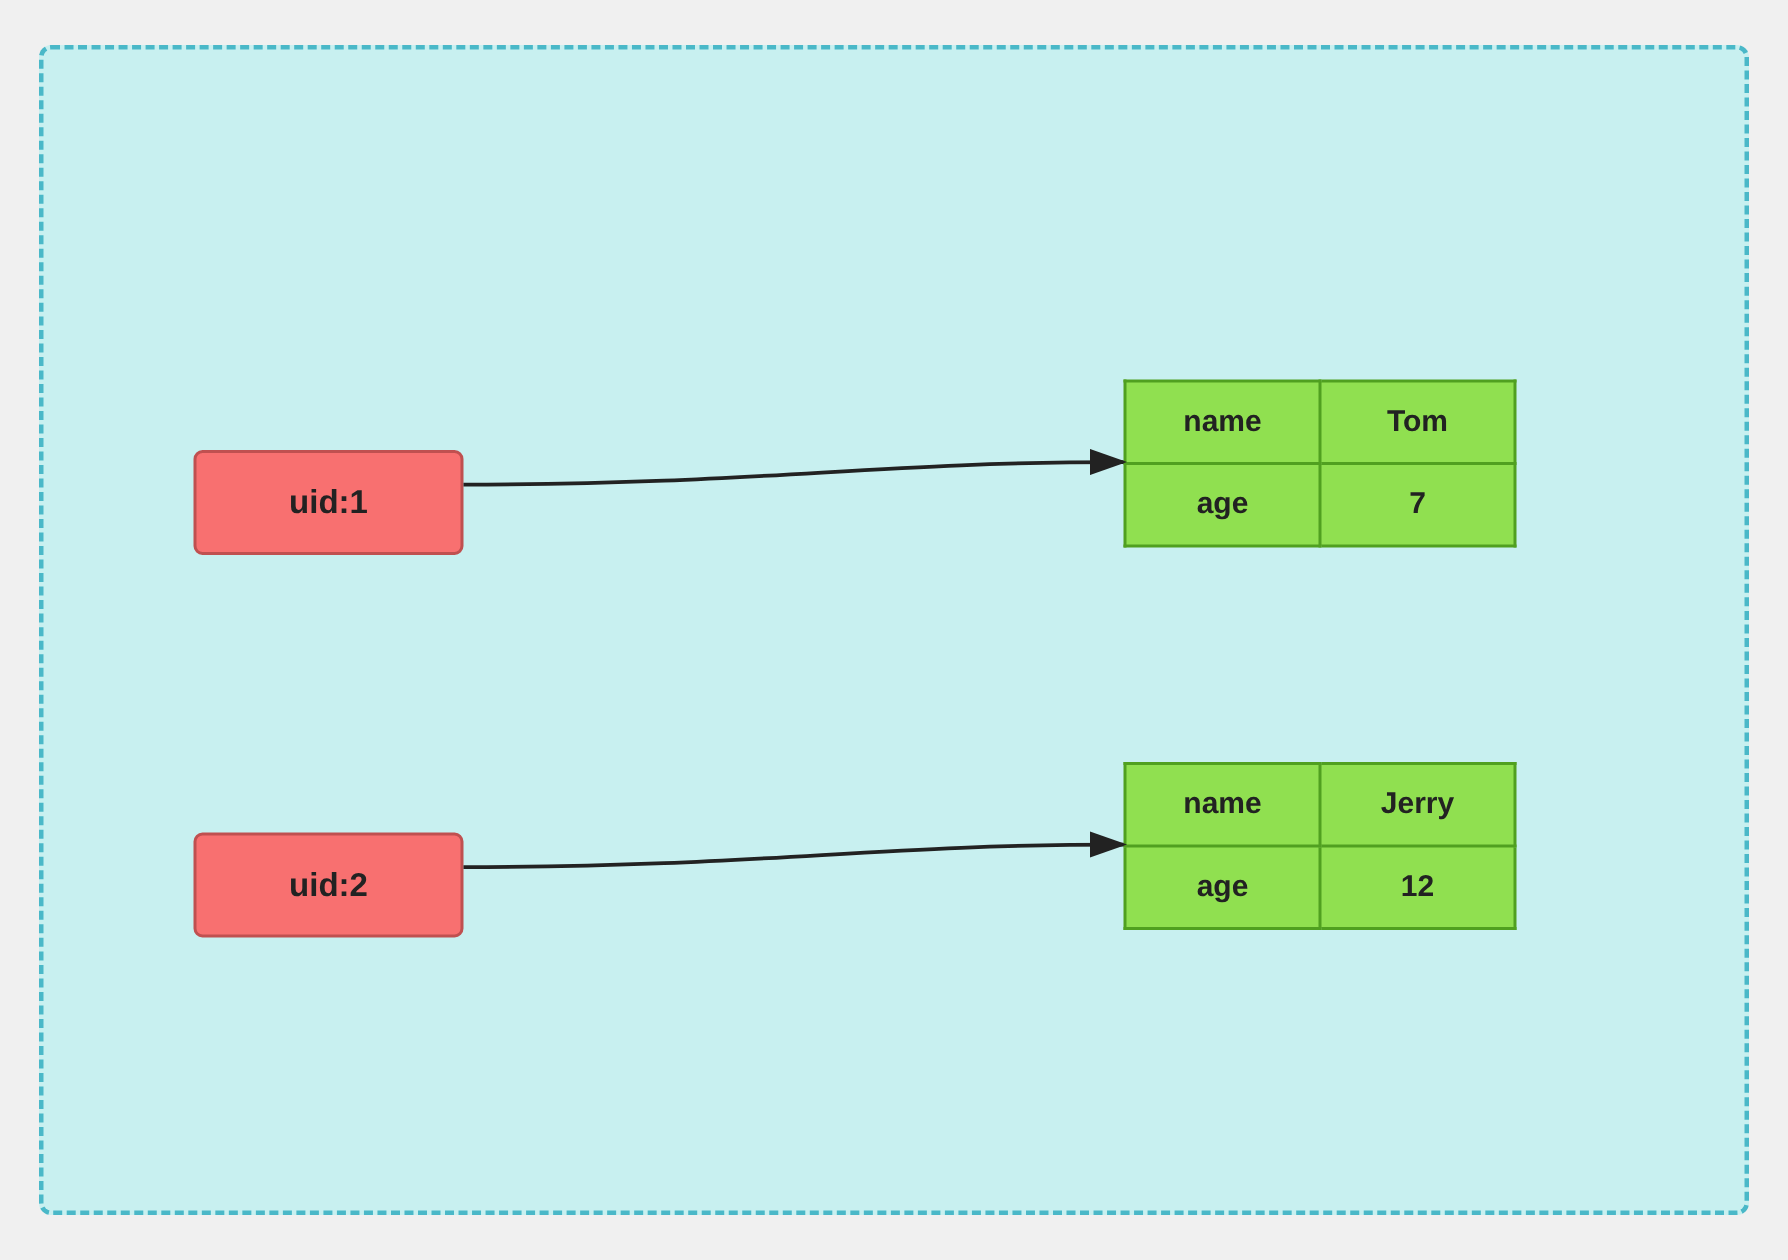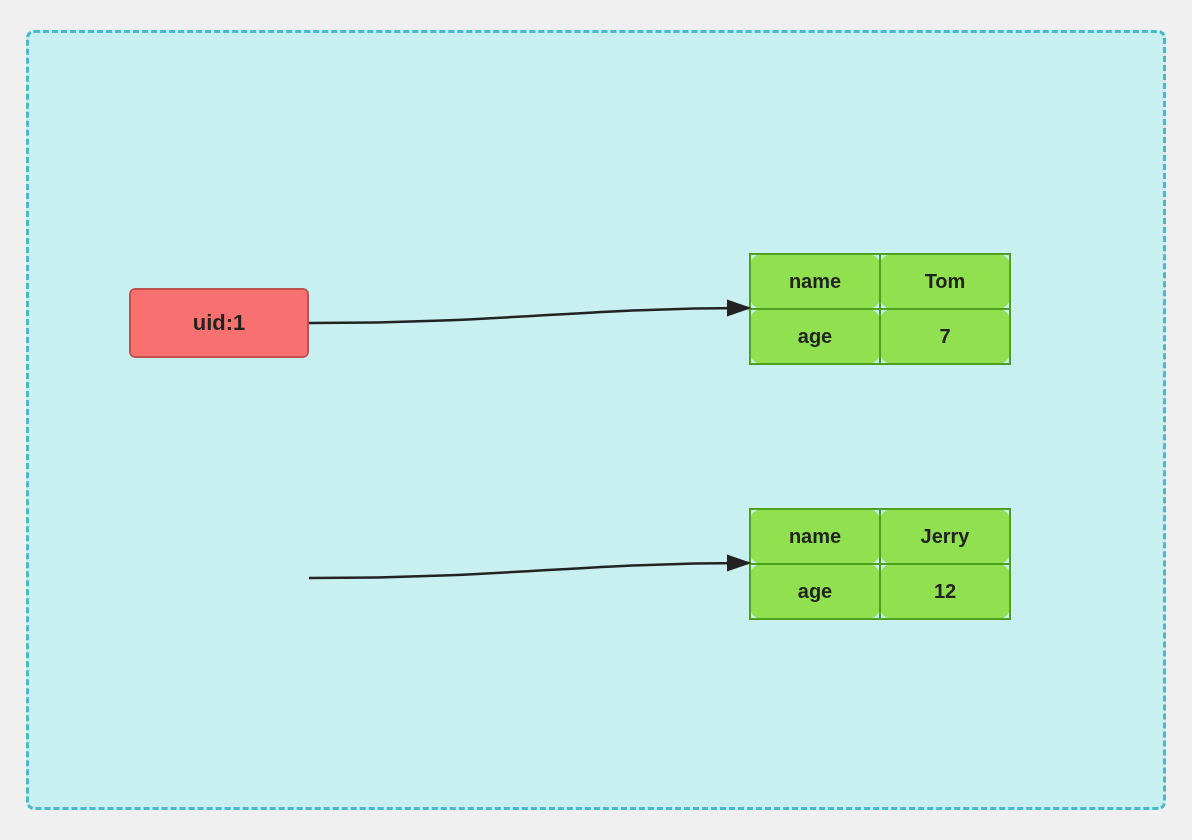--- a/index.html
+++ b/index.html
@@ -26,31 +26,32 @@
       border: 2px solid #c05050;
       border-radius: 6px;
       width: 180px;
       height: 70px;
       display: flex;
       align-items: center;
       justify-content: center;
       font-size: 22px;
       font-weight: bold;
       color: #222;
+      margin-top: 12px;
     }
     .data-table {
       position: absolute;
       border-collapse: collapse;
     }
     .data-table td {
       width: 130px;
       height: 55px;
       background: #90e050;
       border: 2px solid #50a020;
-      border-radius: 12px;
+      border-radius: 2px;
       text-align: center;
       font-size: 20px;
       font-weight: bold;
       color: #222;
       padding: 0 10px;
     }
     svg.arrows {
       position: absolute;
       top: 0;
       left: 0;
@@ -61,20 +62,23 @@
   </style>
 </head>
 <body>
 
 <div class="canvas">
 
   <div class="uid-box" style="left:100px; top:255px;">
     <span>uid:1</span>
   </div>
 
+  <div class="uid-box" style="left:100px; top:510px;">
+    <span>uid:2</span>
+  </div>
 
   <table class="data-table" style="left:720px; top:220px; border-spacing:3px;">
     <tbody>
         <tr>
       <td>name</td>
       <td>Tom</td>
     </tr>
     <tr>
       <td>age</td>
       <td>7</td>

